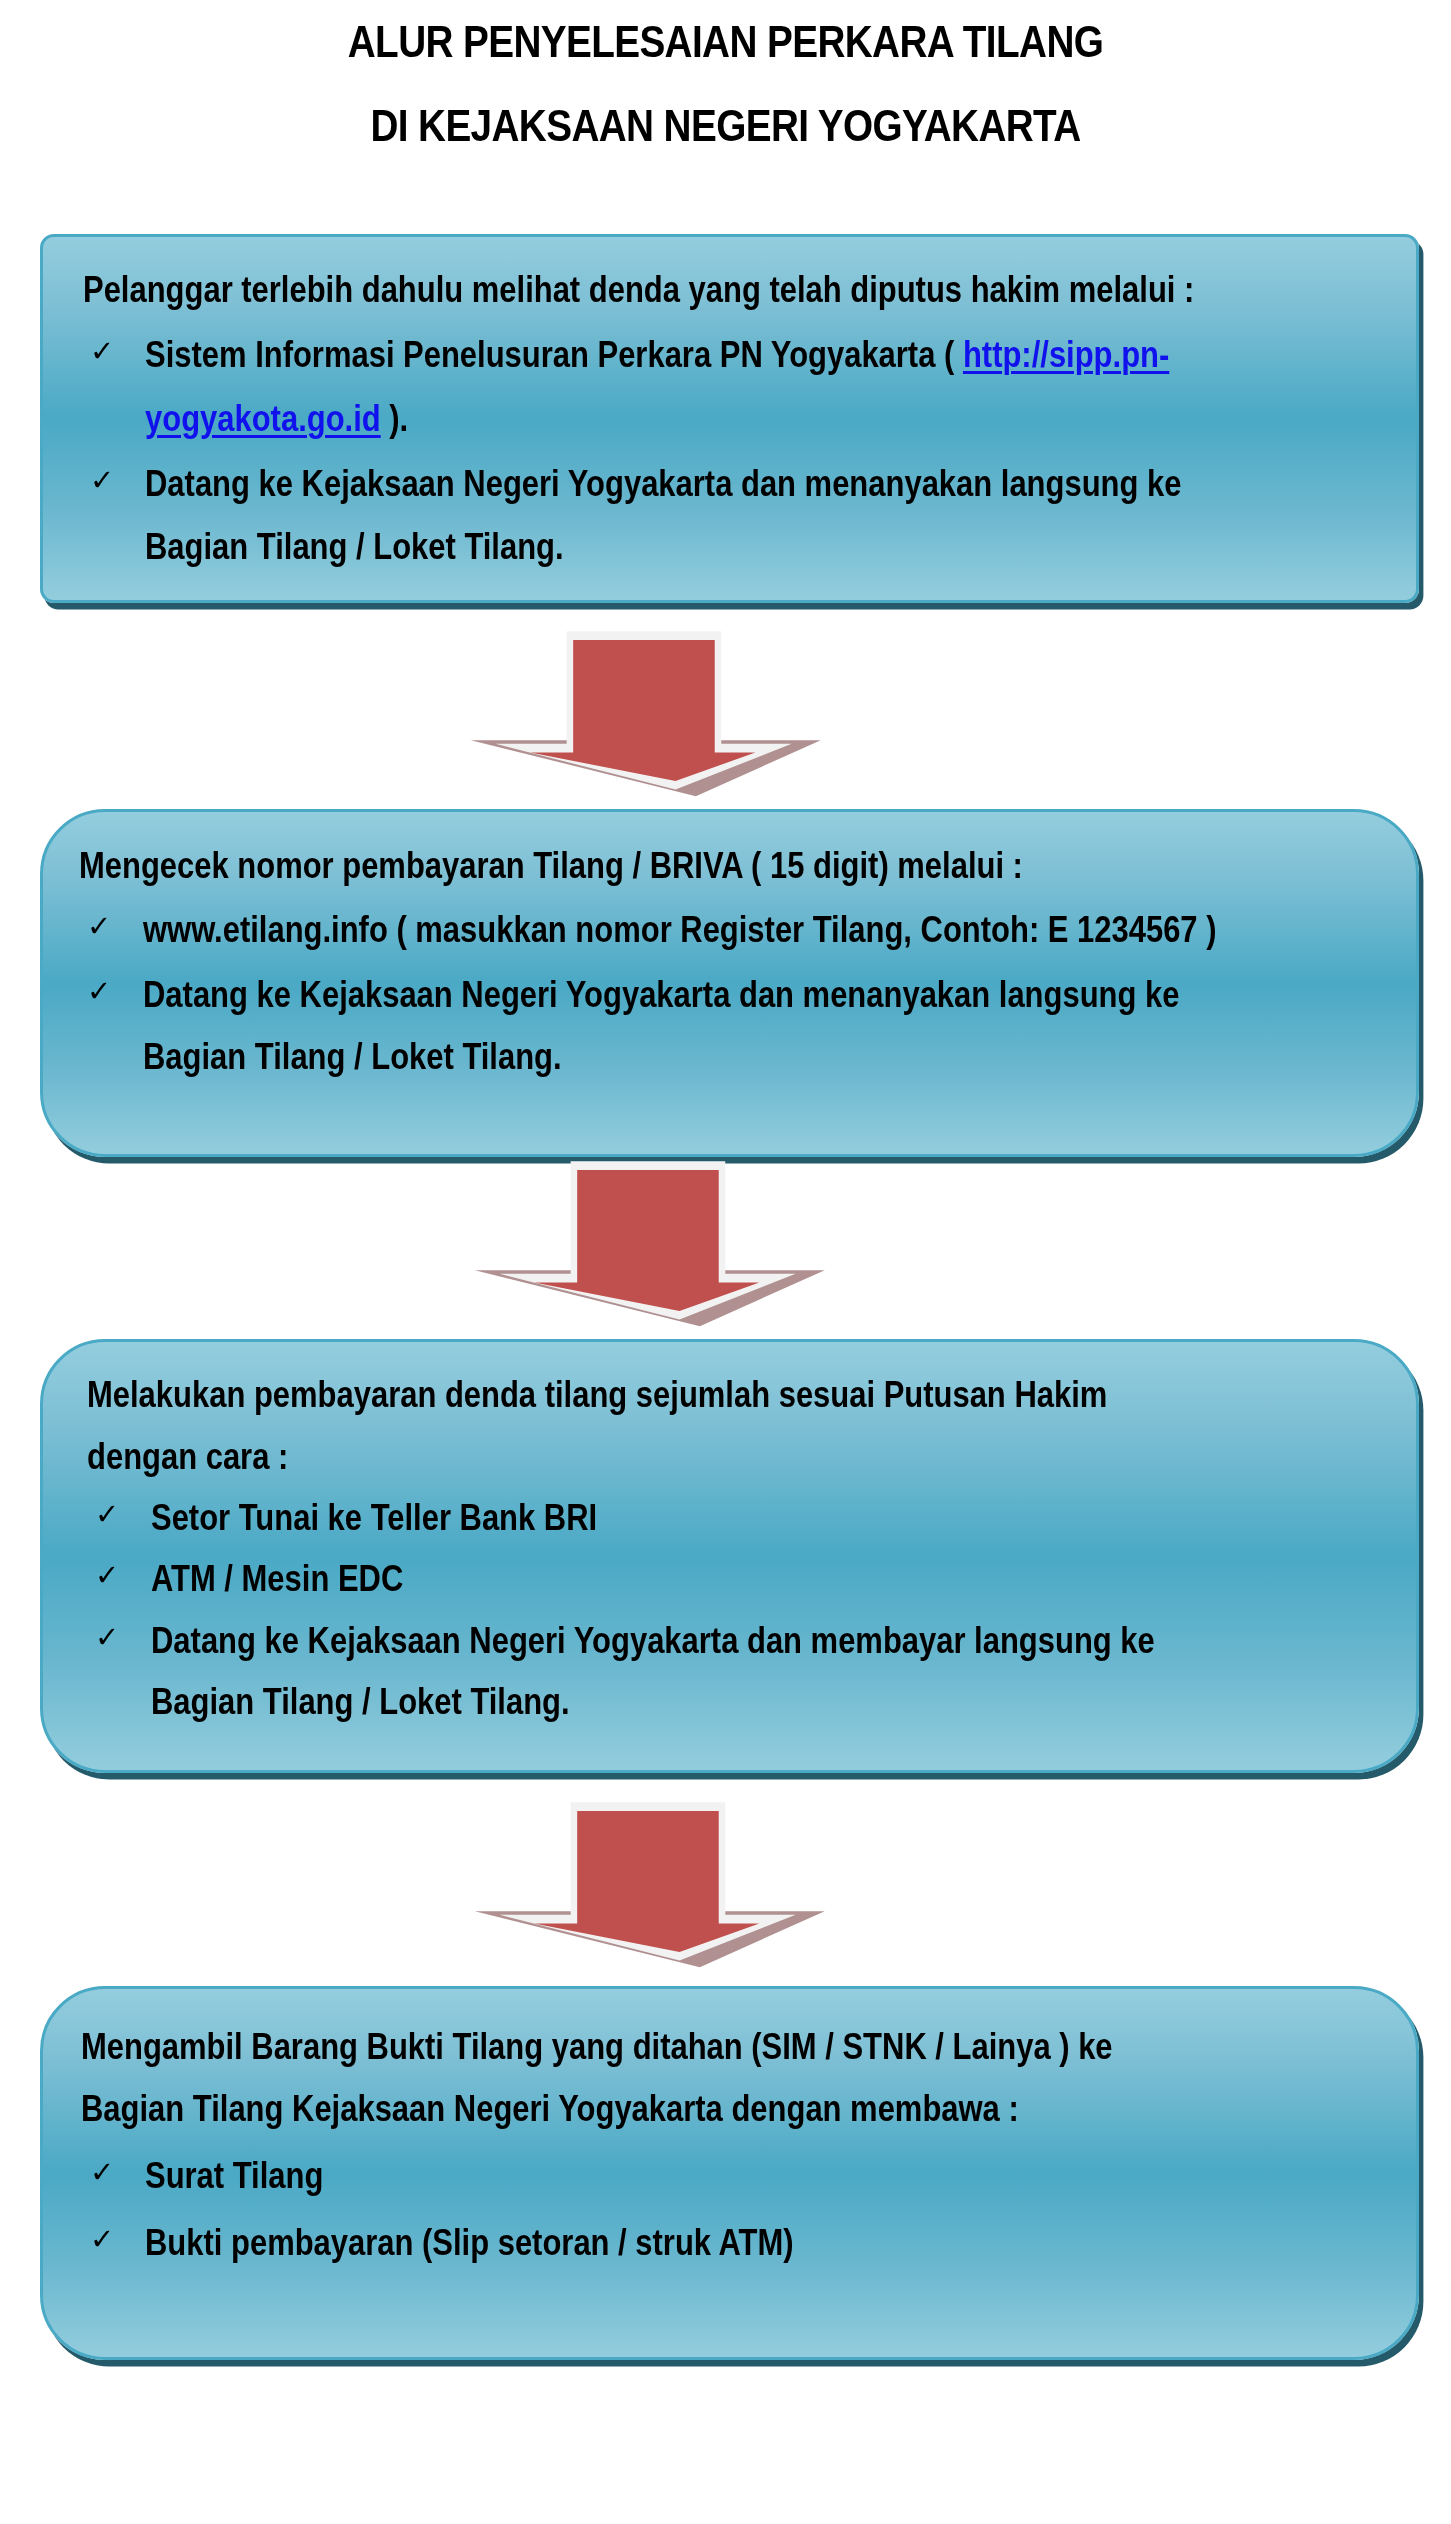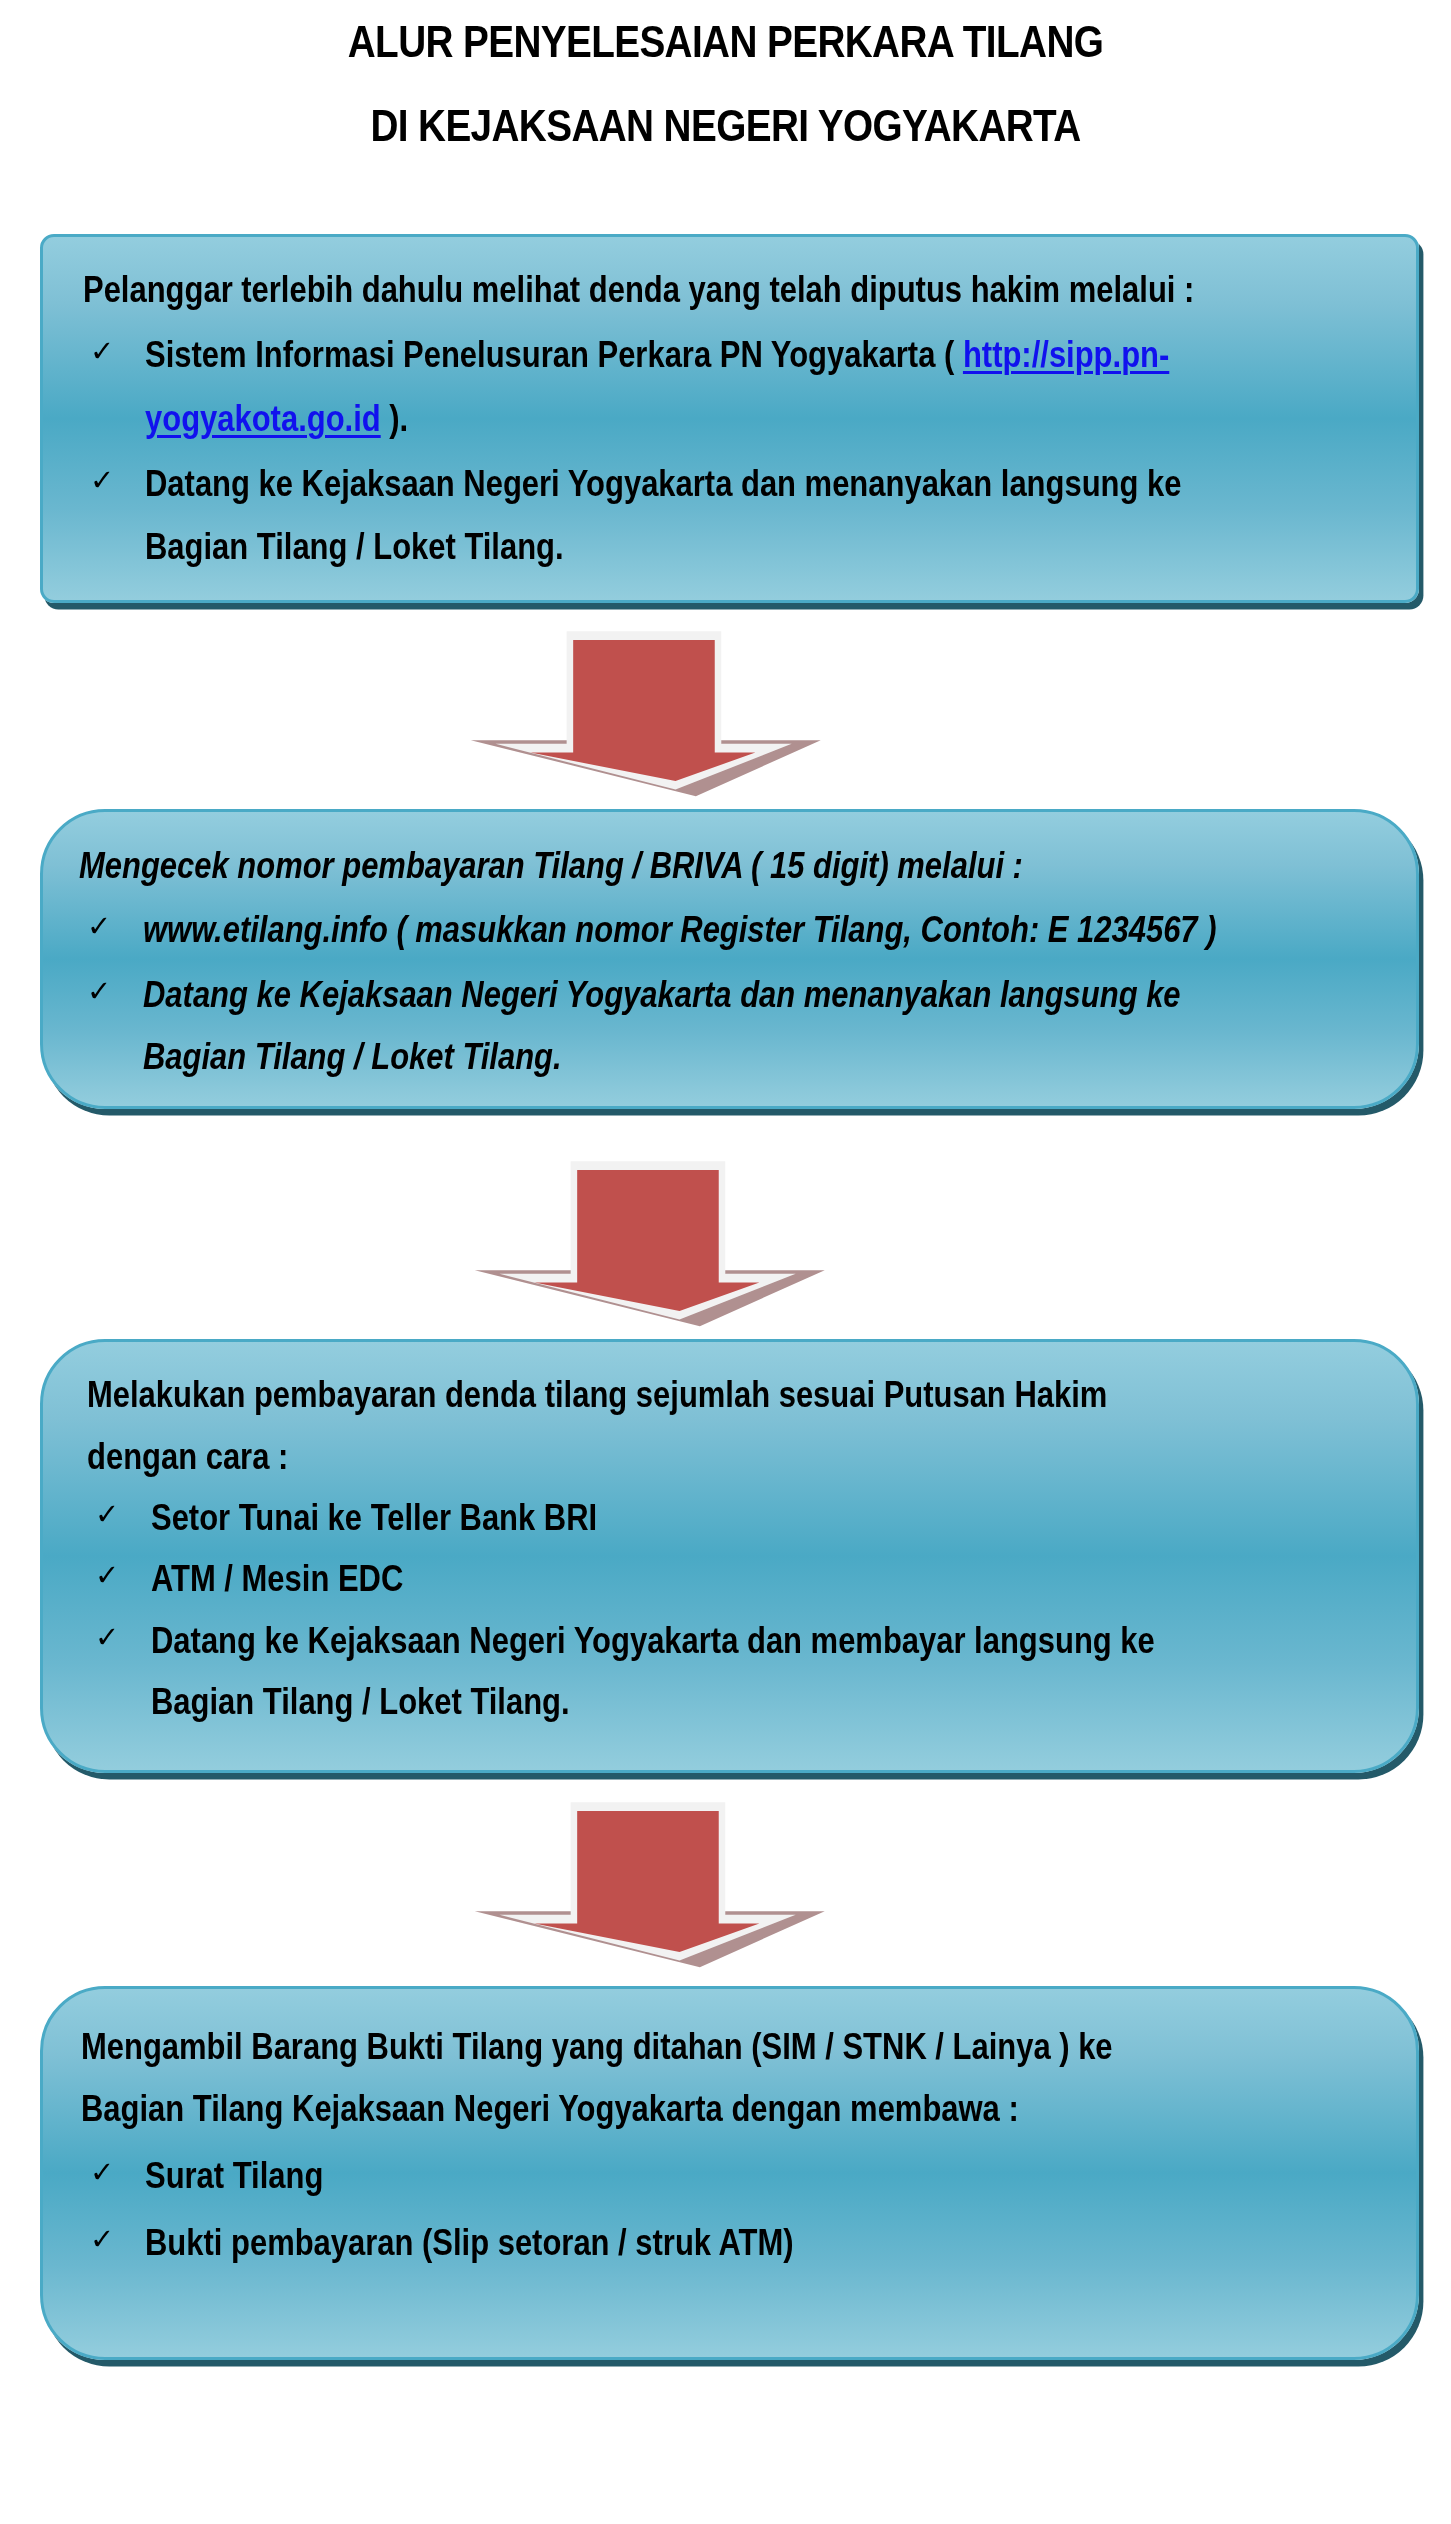--- a/index.html
+++ b/index.html
@@ -43,21 +43,21 @@
     <div class="line" style="left:102px; top:292px;">Bagian Tilang / Loket Tilang.</div>
   </div>
 </div>
 
 <svg class="arrow" style="top:624px; left:465px;" width="363" height="178" viewBox="0 0 500 245">
   <polygon points="218,18 229,18 229,160 490,160 318,237 8,160 229,160" fill="#b09090"></polygon>
   <polygon points="140,10 353,10 353,165 450,165 290,228 42,165 140,165" fill="#f2f2f2"></polygon>
   <polygon points="149,22 344,22 344,177 400,177 290,216 90,177 149,177" fill="#c0504d"></polygon>
 </svg>
 
-<div class="box" style="top:809px; height:300px;font-style:italic;">
+<div class="box" style="top:809px; height:348px;">
   <div class="box-inner">
     <div class="line" style="left:36px; top:36px;">Mengecek nomor pembayaran Tilang / BRIVA ( 15 digit) melalui :</div>
 
     <span class="check" style="left:44px; top:100px;">✓</span>
     <div class="line" style="left:100px; top:100px;">www.etilang.info ( masukkan nomor Register Tilang, Contoh: E 1234567 )</div>
 
     <span class="check" style="left:44px; top:165px;">✓</span>
     <div class="line" style="left:100px; top:165px;">Datang ke Kejaksaan Negeri Yogyakarta dan menanyakan langsung ke</div>
     <div class="line" style="left:100px; top:227px;">Bagian Tilang / Loket Tilang.</div>
   </div>

